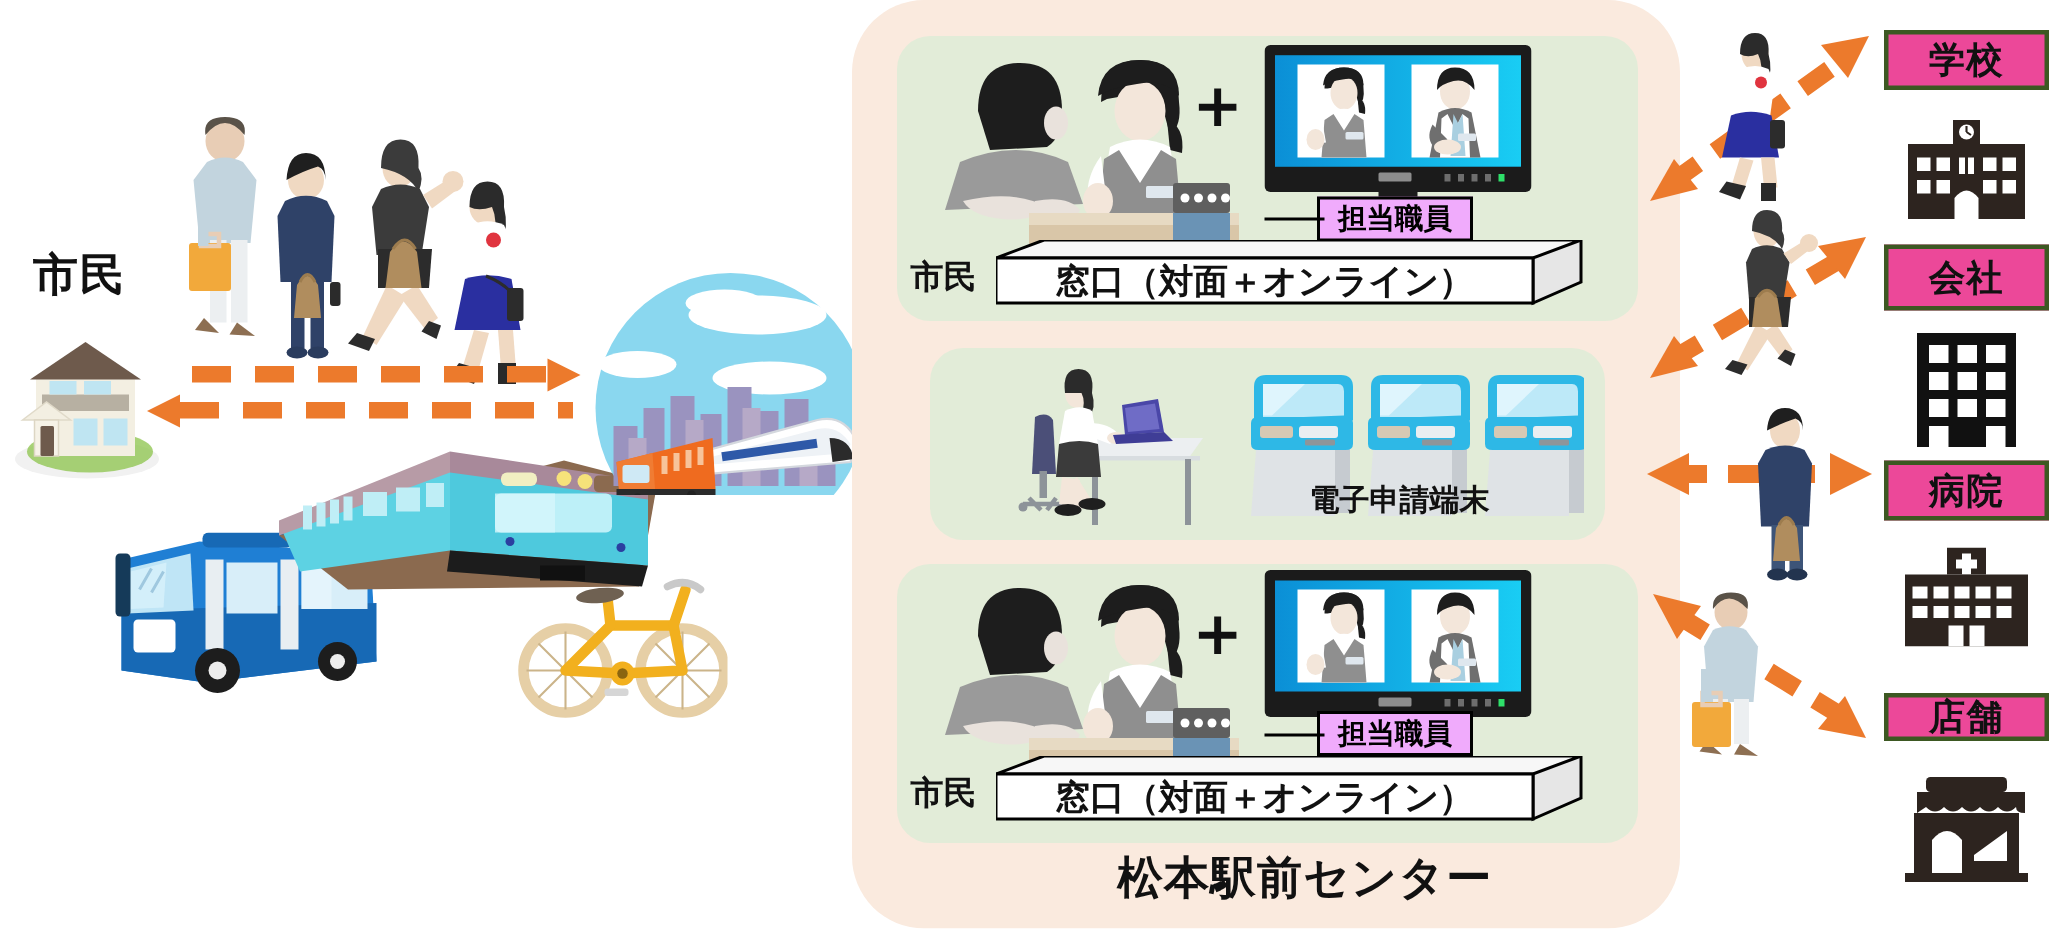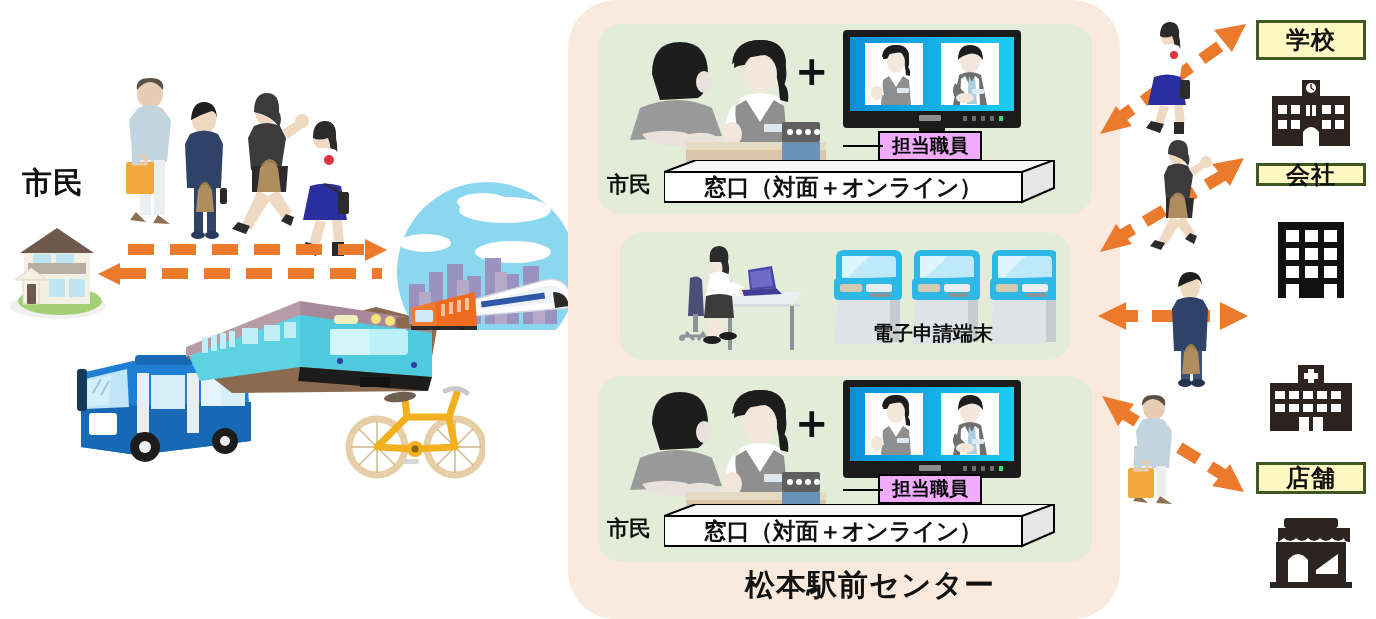--- a/index.html
+++ b/index.html
@@ -16,21 +16,21 @@
 
   
   .jp{font-family:"DejaVu Sans","Liberation Sans",sans-serif;color:#111;font-weight:700;}
   .shimin-big{font-size:30px;letter-spacing:1px;}
   .shimin-sm{font-size:22px;}
   .center-title{font-size:30px;letter-spacing:1px;}
   .terminal-label{font-size:20px;}
 
   
   .boxlabel{
-    background:#fef9c3;border:3px solid #3d5822;
+    background:#ec4899;border:3px solid #3d5822;
     display:flex;align-items:center;justify-content:center;
     font-family:"DejaVu Sans","Liberation Sans",sans-serif;
     color:#111;font-size:24px;font-weight:700;letter-spacing:1px;
     box-sizing:border-box;
   }
 
   
   .blackbox{
     background:#f0abfc;border:2px solid #000;
     display:flex;align-items:center;justify-content:center;
@@ -544,21 +544,21 @@
     <path d="M18 58 l28 0 -2 20 -26 0z" fill="#2c2c2c"></path>
     <path d="M23 76 l-13 26 7 5 16 -25z" fill="#f0d9c2"></path>
     <path d="M36 76 l11 17 -7 6 -13 -17z" fill="#f0d9c2"></path>
     <path d="M7 100 l-5 6 11 4 4 -7z" fill="#2c2c2c"></path>
     <path d="M42 93 l7 3 -3 8 -9 -5z" fill="#2c2c2c"></path>
     <path d="M41 29 l13 -8 5 5 -13 10z" fill="#f0d9c2"></path>
     <circle cx="58" cy="22" r="6" fill="#f0d9c2"></circle>
     <path d="M22 59 q8 -11 15 0 l3 19 -20 0z" fill="#b08d5e"></path>
     <path d="M24 58 q6 -9 12 0" fill="none" stroke="#9d7c4e" stroke-width="2"></path>
   </svg>
-  <div class="abs boxlabel" style="left:1256px;top:163px;width:110px;height:23px;">会社</div>
+  <div class="abs boxlabel" style="left:1256px;top:163px;width:110px;height:44px;">会社</div>
   <svg class="abs" style="left:1278px;top:222px;" width="66" height="76" viewBox="0 0 66 76">
     <rect x="0" y="0" width="66" height="76" fill="#111"></rect>
     <g fill="#ffffff">
       <rect x="8" y="8" width="13" height="12"></rect>
         <rect x="27" y="8" width="13" height="12"></rect>
         <rect x="46" y="8" width="13" height="12"></rect>
       <rect x="8" y="26" width="13" height="12"></rect>
         <rect x="27" y="26" width="13" height="12"></rect>
         <rect x="46" y="26" width="13" height="12"></rect>
       <rect x="8" y="44" width="13" height="12"></rect>
@@ -581,20 +581,21 @@
     <path d="M18 15 q1 -15 12 -15 q12 0 12 15 q0 -6 -5 -8 q-9 3 -19 8z" fill="#1f1f1f"></path>
     <rect x="23" y="27" width="14" height="40" fill="#ffffff"></rect>
     <path d="M17 28 q13 -6 26 0 l5 9 -2 42 -32 0 -2 -42z" fill="#2f4268"></path>
     <rect x="21" y="78" width="9" height="30" fill="#3d5478"></rect>
     <rect x="33" y="78" width="9" height="30" fill="#3d5478"></rect>
     <ellipse cx="25" cy="111" rx="7" ry="4" fill="#23344f"></ellipse>
     <ellipse cx="38" cy="111" rx="7" ry="4" fill="#23344f"></ellipse>
     <path d="M24 80 q7 -12 14 0 l2 22 -18 0z" fill="#b08d5e"></path>
     <path d="M26 78 q5 -10 10 0" fill="none" stroke="#9d7c4e" stroke-width="2"></path>
   </svg>
+  <div class="abs boxlabel" style="left:1256px;top:307px;width:110px;height:40px;">病院</div>
   <svg class="abs" style="left:1266px;top:365px;" width="90" height="66" viewBox="0 0 90 66">
     <rect x="32" y="0" width="26" height="18" fill="#2d241f"></rect>
     <path d="M42 4 h6 v4 h4 v6 h-4 v4 h-6 v-4 h-4 v-6 h4z" fill="#ffffff"></path>
     <rect x="4" y="18" width="82" height="48" fill="#2d241f"></rect>
     <g fill="#ffffff">
       <rect x="9" y="26" width="10" height="8"></rect>
         <rect x="23" y="26" width="10" height="8"></rect>
         <rect x="37" y="26" width="10" height="8"></rect>
       <rect x="51" y="26" width="10" height="8"></rect>
         <rect x="65" y="26" width="10" height="8"></rect>

